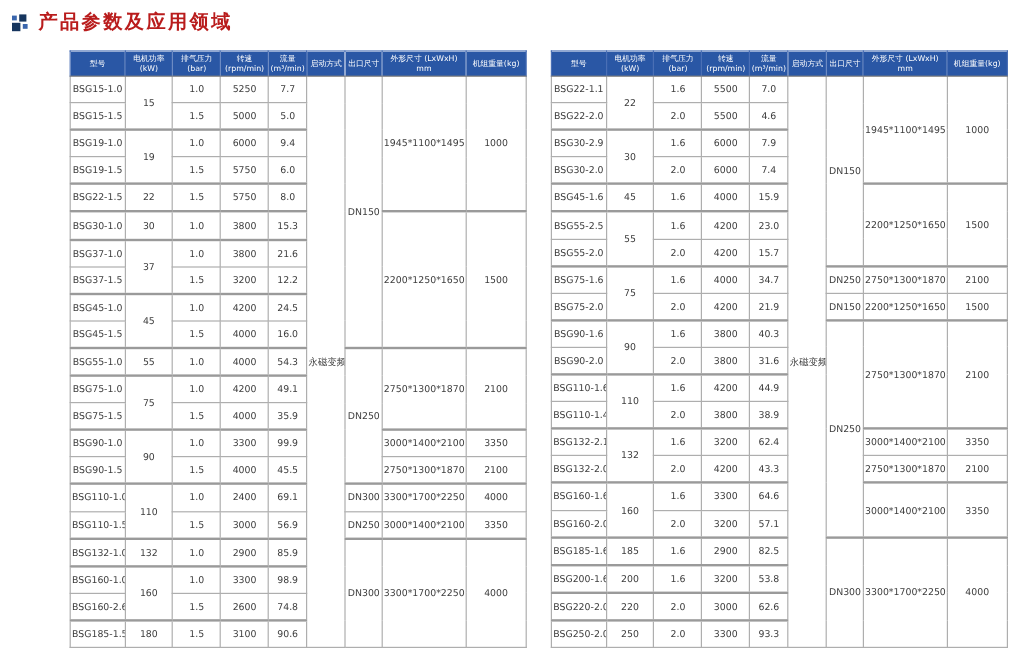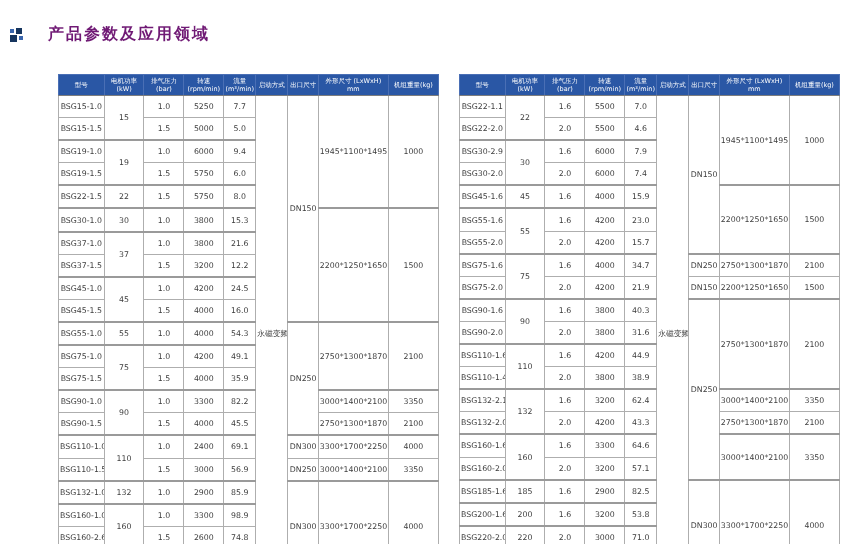--- a/index.html
+++ b/index.html
@@ -12,22 +12,22 @@
 
   
   .title-row { display:flex; align-items:center; gap:8px; margin:3px 0 13px 0; }
   .title-icon { position:relative; width:14px; height:14px; flex:0 0 auto; }
   .title-icon i { position:absolute; display:block; }
   .ti-1 { width:4px; height:4px; left:0;  top:1px;  background:#3a66ad; }
   .ti-2 { width:6px; height:6px; left:6px; top:0;   background:#16355e; }
   .ti-3 { width:7px; height:7px; left:0;  top:7px;  background:#16355e; }
   .ti-4 { width:4px; height:4px; left:9px; top:8px; background:#3a66ad; }
   .page-title {
-    font-size:16px; font-weight:bold; color:#701a75;
-    letter-spacing:2px; margin:16px;
+    font-size:16px; font-weight:bold; color:#b91c1c;
+    letter-spacing:2px; margin:0;
   }
 
   
   .tables { display:flex; gap:20px; align-items:center;padding-left:48px; }
   table.spec {
     border-collapse:collapse; table-layout:fixed;
     flex:1 1 0; width:405px;
     border:1px solid #7d7d7d;
     font-size:7.8px; color:#3d3d3d;
   }
@@ -182,21 +182,21 @@
             <td>BSG75-1.5</td>
             <td>1.5</td>
             <td>4000</td>
             <td>35.9</td>
           </tr>
           <tr class="group-top">
             <td>BSG90-1.0</td>
             <td rowspan="2">90</td>
             <td>1.0</td>
             <td>3300</td>
-            <td>82.2</td>
+            <td>99.9</td>
             <td>3000*1400*2100</td>
             <td>3350</td>
           </tr>
           <tr>
             <td>BSG90-1.5</td>
             <td>1.5</td>
             <td>4000</td>
             <td>45.5</td>
             <td>2750*1300*1870</td>
             <td>2100</td>
@@ -313,21 +313,21 @@
           <tr class="group-top">
             <td>BSG45-1.6</td>
             <td>45</td>
             <td>1.6</td>
             <td>4000</td>
             <td>15.9</td>
             <td rowspan="3">2200*1250*1650</td>
             <td rowspan="3">1500</td>
           </tr>
           <tr class="group-top">
-            <td>BSG55-1.6</td>
+            <td>BSG55-2.5</td>
             <td rowspan="2">55</td>
             <td>1.6</td>
             <td>4200</td>
             <td>23.0</td>
           </tr>
           <tr>
             <td>BSG55-2.0</td>
             <td>2.0</td>
             <td>4200</td>
             <td>15.7</td>
@@ -427,21 +427,21 @@
             <td>200</td>
             <td>1.6</td>
             <td>3200</td>
             <td>53.8</td>
           </tr>
           <tr class="group-top">
             <td>BSG220-2.0</td>
             <td>220</td>
             <td>2.0</td>
             <td>3000</td>
-            <td>71.0</td>
+            <td>62.6</td>
           </tr>
           <tr class="group-top">
             <td>BSG250-2.0</td>
             <td>250</td>
             <td>2.0</td>
             <td>3300</td>
             <td>93.3</td>
           </tr>
         </tbody>
       </table>

